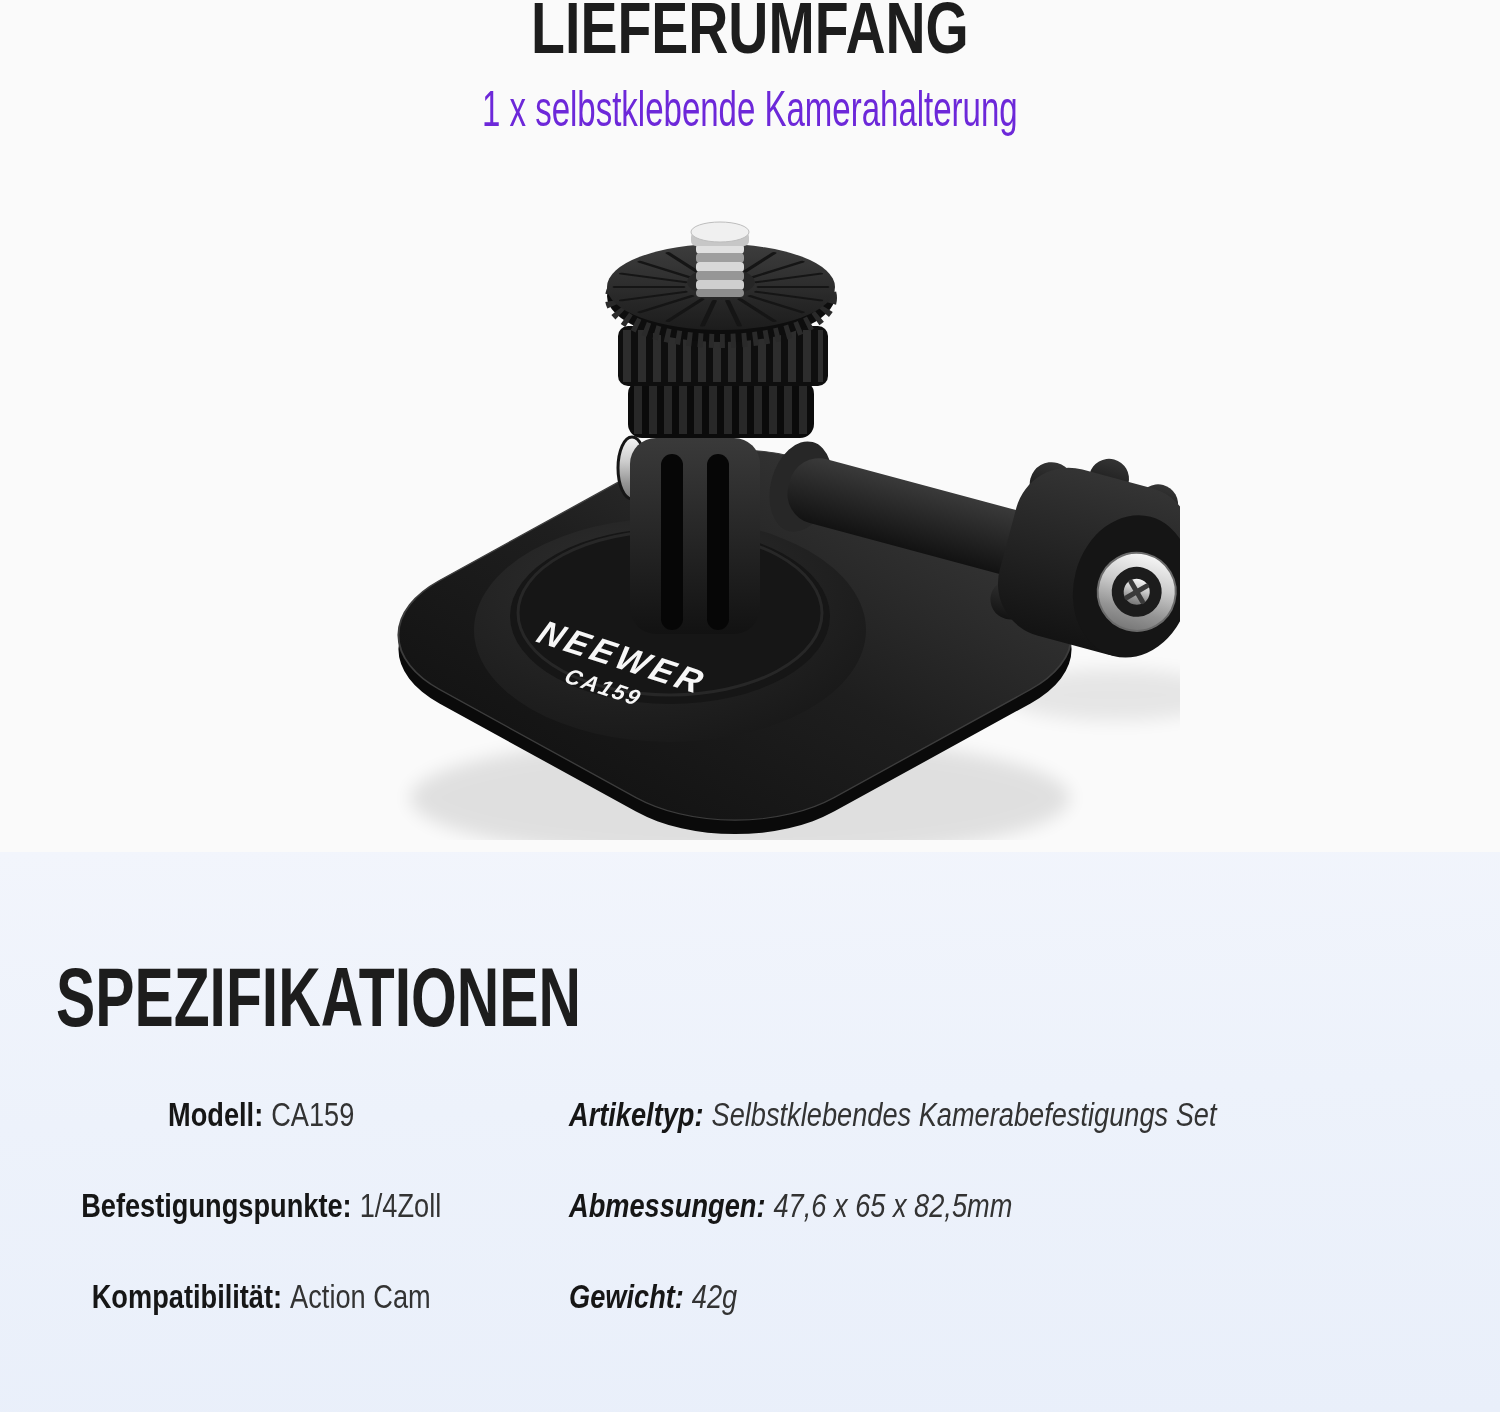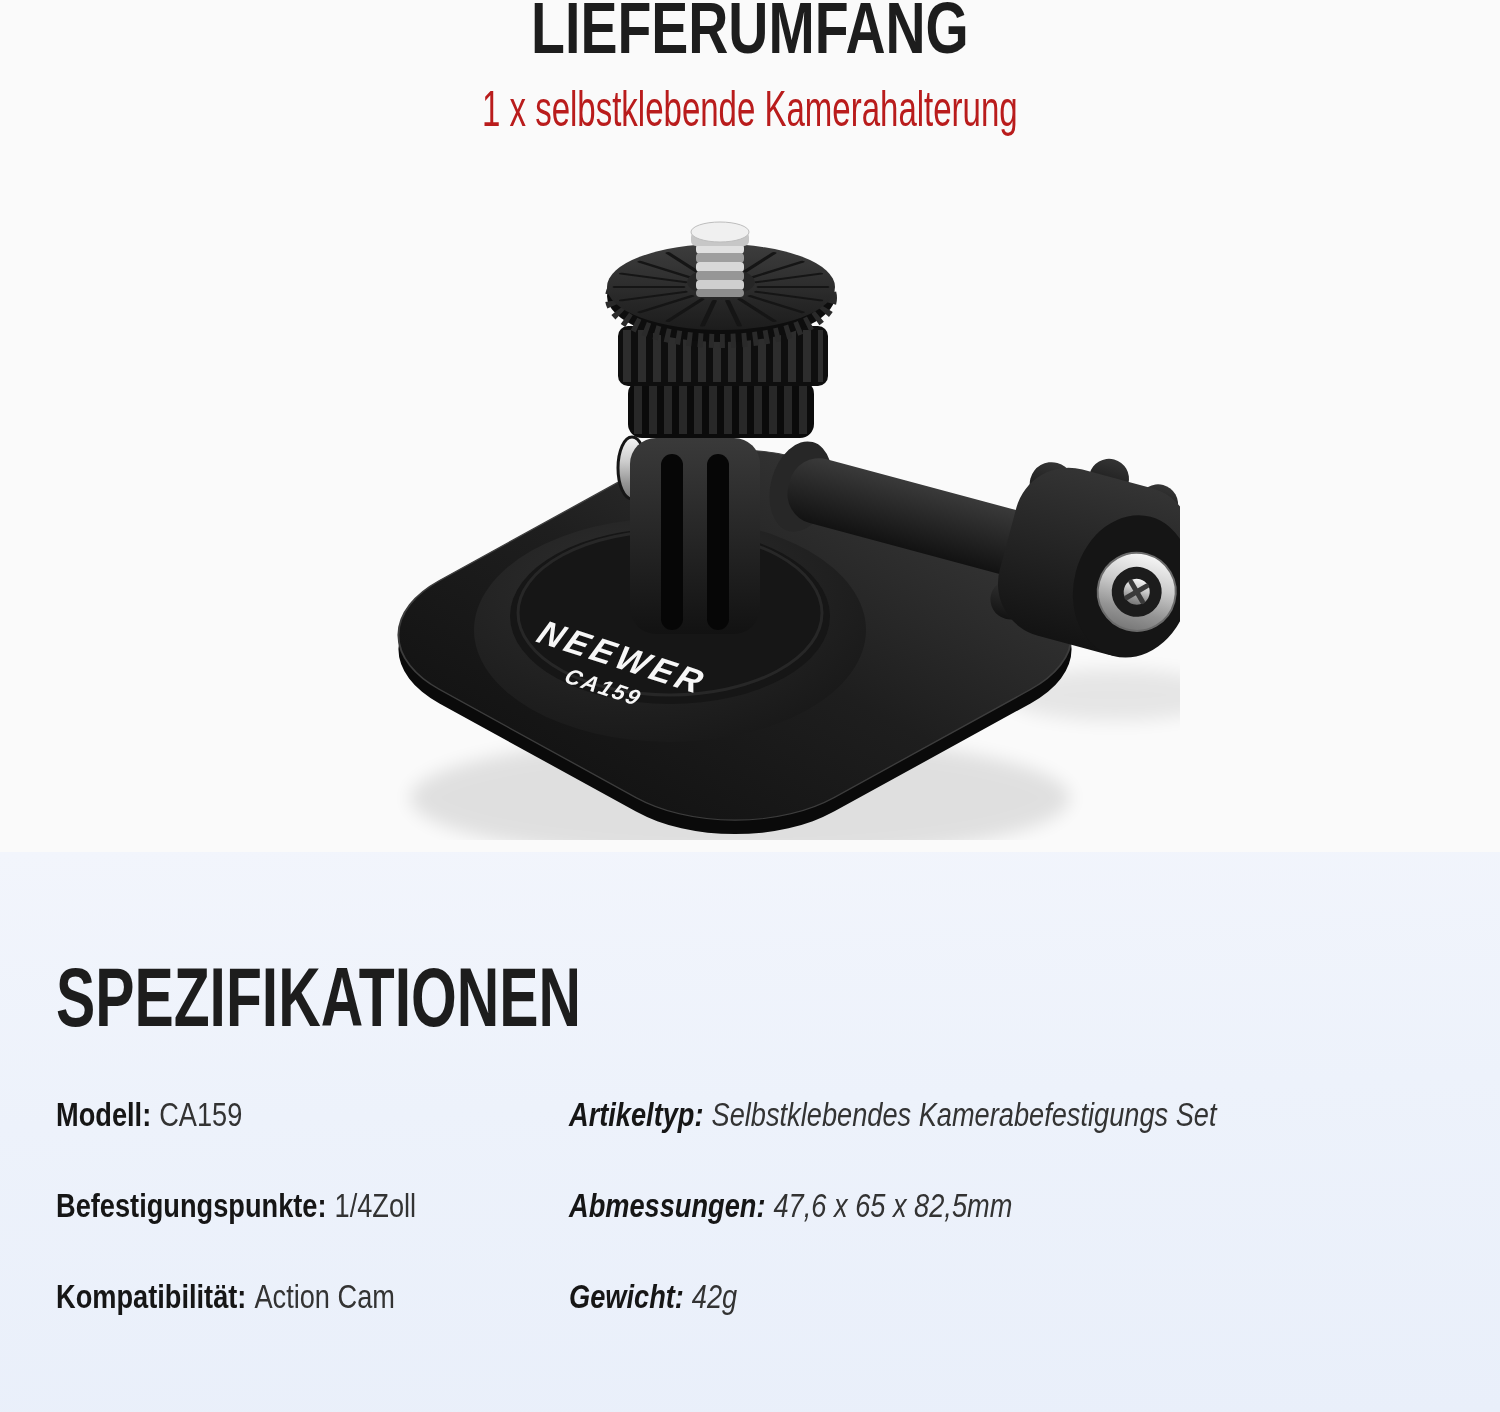--- a/index.html
+++ b/index.html
@@ -34,21 +34,21 @@
     display: inline-block;
     transform: scaleX(0.76);
     transform-origin: 50% 50%;
   }
   .delivery-subtitle {
     margin: 20px 0 0 0;
     height: 50px;
     line-height: 50px;
     font-size: 50px;
     font-weight: 400;
-    color: #b91c1c;
+    color: #6d28d9;
     text-align: center;
     white-space: nowrap;
   }
   .delivery-subtitle .squeeze {
     display: inline-block;
     transform: scaleX(0.66);
     transform-origin: 50% 50%;
   }
   .product-figure {
     margin-top: 56px;
@@ -78,21 +78,21 @@
   }
   .specs-title .squeeze {
     display: inline-block;
     transform: scaleX(0.70);
     transform-origin: 0 50%;
   }
   .spec-grid {
     display: flex;
     margin-top: 54px;
   }
-  .spec-col-left { width: 513px; flex: 0 0 513px; }
+  .spec-col-left { width: 513px; flex: 0 0 513px; text-align: center; }
   .spec-col-right { flex: 1; font-style: italic; }
   .spec-row {
     font-size: 34px;
     line-height: 43px;
     margin-bottom: 48px;
     white-space: nowrap;
     transform: scaleX(0.80);
     transform-origin: 0 50%;
   }
   .spec-label { font-weight: 700; color: #161616; margin-right: 10px; }

